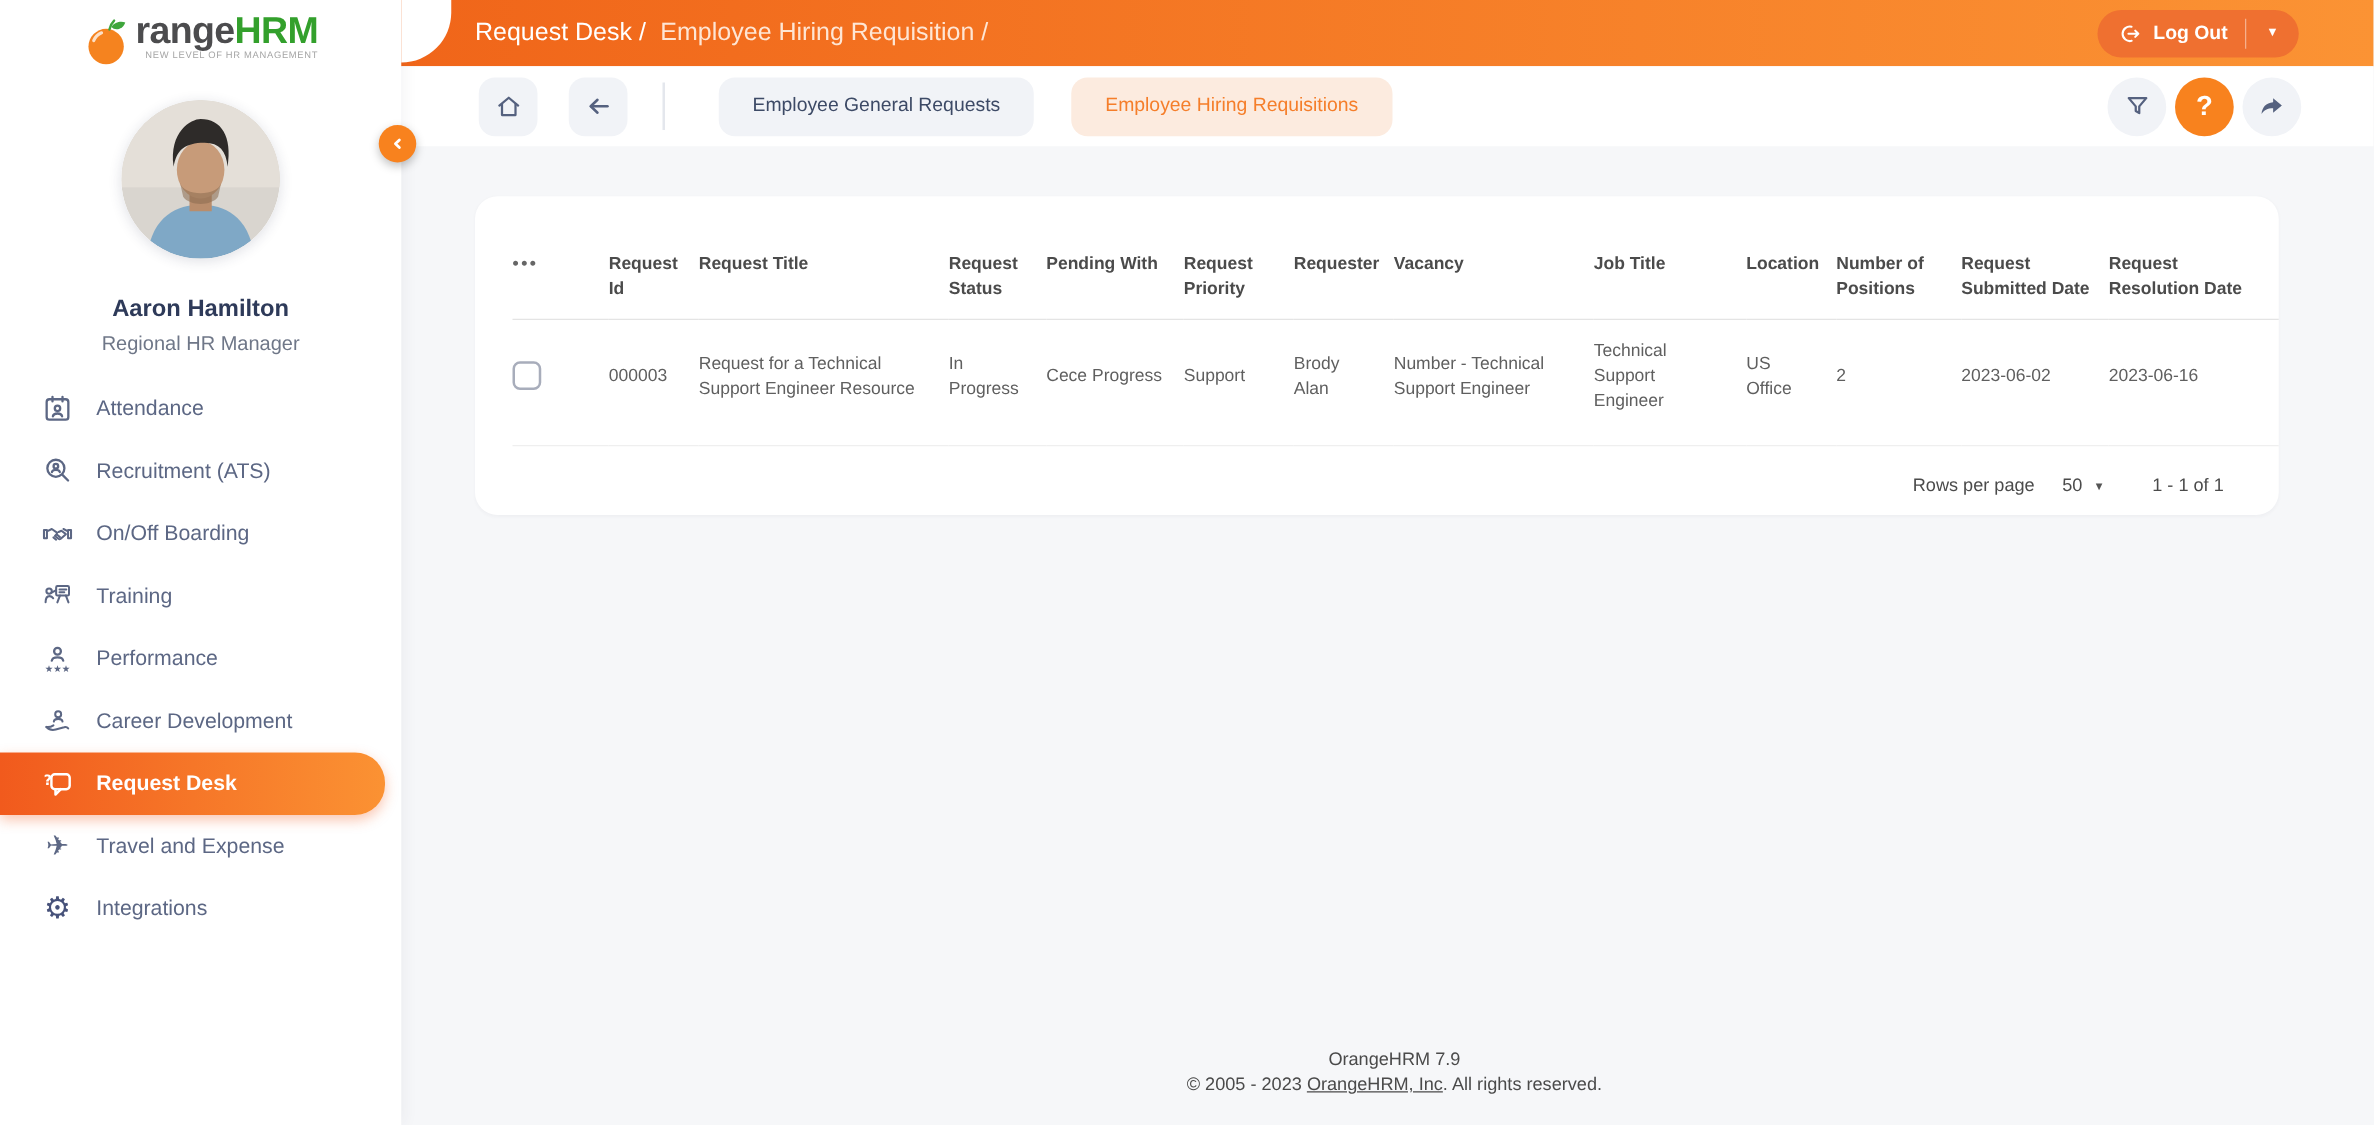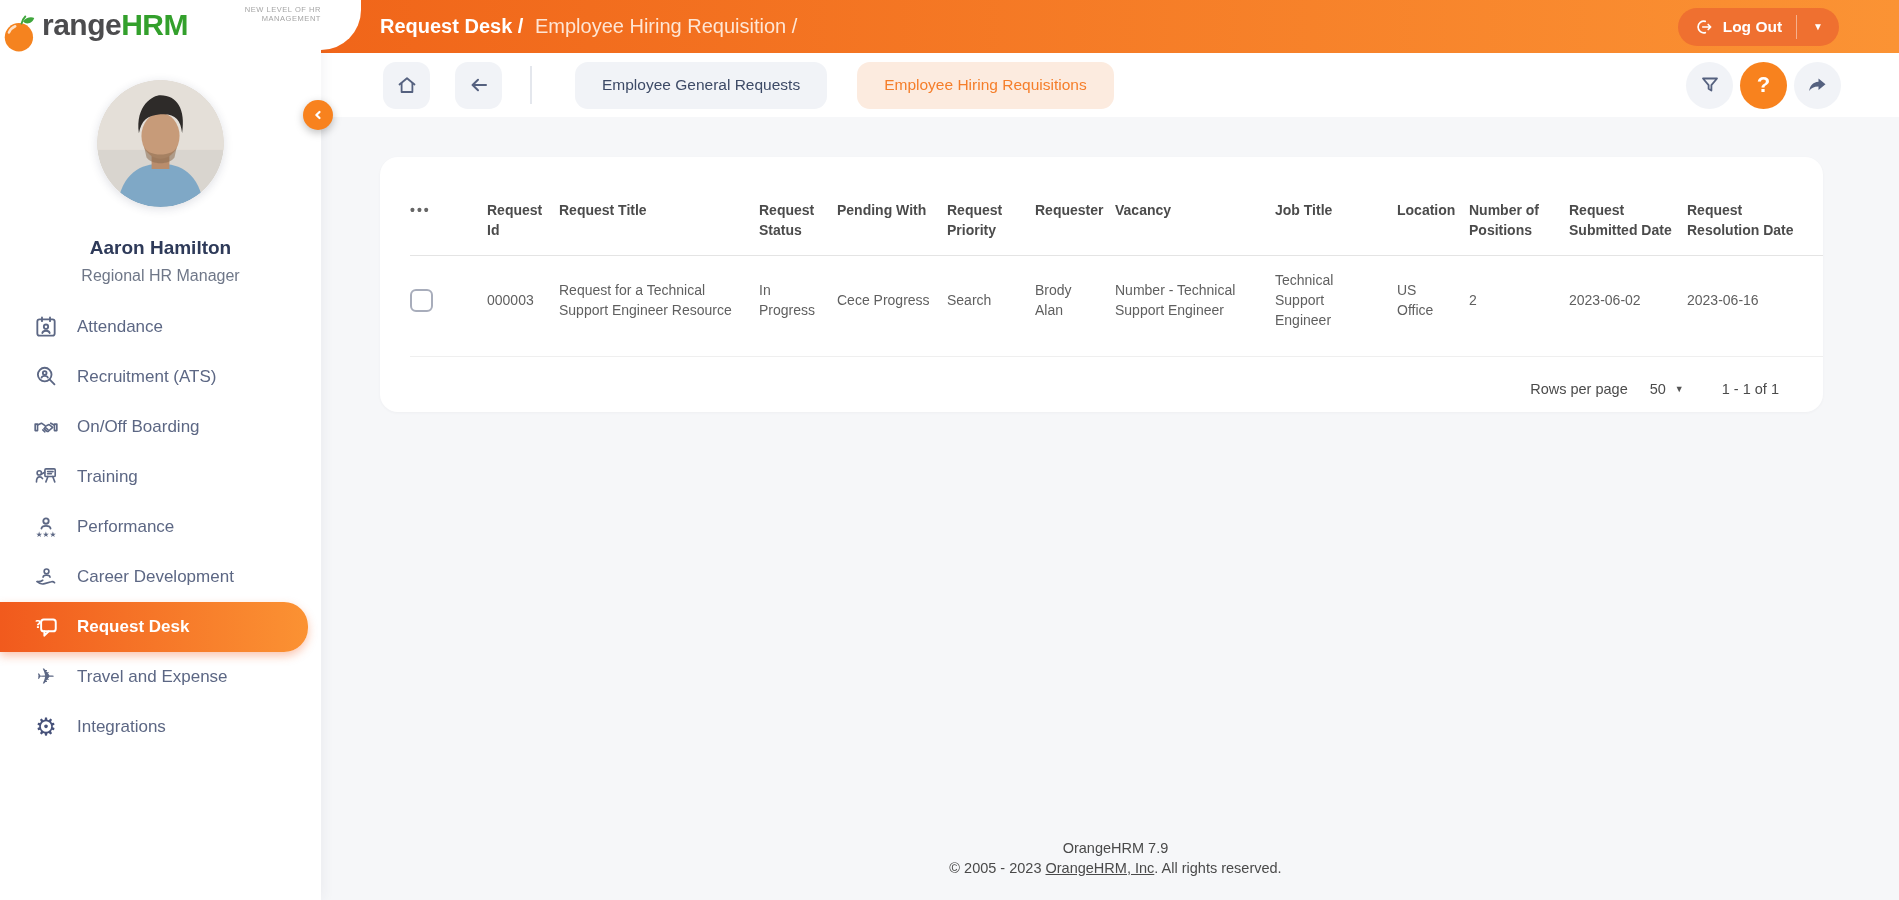--- a/index.html
+++ b/index.html
@@ -5,21 +5,21 @@
   * { margin:0; padding:0; box-sizing:border-box; }
   html,body { width:1899px; height:900px; }
   body { font-family:"Liberation Sans","DejaVu Sans",sans-serif; background:#f6f7f9; overflow:hidden; }
   .page { position:relative; width:1899px; height:900px; overflow:hidden; background:#f6f7f9; }
 
   
   .topbar { position:absolute; left:0; top:0; width:1899px; height:53px;
     background:linear-gradient(90deg,#ee5c14 0%,#fb9334 100%);
     display:flex; align-items:center; z-index:1; }
   .crumb { margin-left:380px; font-size:20px; color:#fff; white-space:nowrap; }
-  .crumb-main { font-weight:bold; }
+  .crumb-main { font-weight:normal; }
   .crumb-sub { color:rgba(255,240,228,0.92); font-weight:400; margin-left:6px; }
   .logout-wrap { margin-left:auto; margin-right:60px; display:flex; align-items:center;
     background:#ef7030; border-radius:20px; height:38px; padding:0 10px 0 16px; }
   .logout-btn { display:flex; align-items:center; gap:9px; background:none; border:none;
     color:#fff; font-size:15.5px; font-weight:bold; cursor:pointer; font-family:inherit; }
   .logout-sep { width:1px; height:24px; background:rgba(255,255,255,0.45); margin:0 10px 0 14px; }
   .logout-caret { background:none; border:none; color:#fff; font-size:10px; cursor:pointer; padding:4px 6px; }
 
   
   .toolbar { position:absolute; left:321px; right:0; top:53px; height:64px; background:#fff;
@@ -36,21 +36,21 @@
   .circle-btn { width:47px; height:47px; border:none; border-radius:50%; background:#f1f3f7;
     display:flex; align-items:center; justify-content:center; cursor:pointer; color:#55617f; }
   .circle-btn.help { background:#f8821e; color:#fff; font-size:22px; font-weight:bold; }
 
   
   .sidebar { position:absolute; left:0; top:0; width:321px; height:900px; background:#fff; z-index:5;
     box-shadow:2px 0 12px rgba(45,55,90,0.06); }
   .sidebar::after { content:""; position:absolute; right:-40px; top:0; width:40px; height:50px;
     background:#fff; border-bottom-right-radius:42px; }
   .logo { display:flex; align-items:flex-start; justify-content:center; margin-top:8px; }
-  .logo-text { display:flex; flex-direction:row; }
+  .logo-text { display:flex; flex-direction:column; }
   .logo-line { display:flex; align-items:baseline; }
   .logo-dark { font-size:30px; font-weight:bold; color:#4c4c4e; letter-spacing:-0.5px; }
   .logo-green { font-size:30px; font-weight:bold; color:#33a02c; letter-spacing:-0.5px; }
   .logo-tag { font-size:7.5px; color:#a5a5a5; letter-spacing:0.55px; text-align:right; margin-top:-3px; }
   .avatar { width:127px; height:127px; border-radius:50%; overflow:hidden; margin:26px auto 0;
     box-shadow:0 2px 10px rgba(40,50,80,0.15); }
   .u-name { text-align:center; font-size:19px; font-weight:bold; color:#2e3a59; margin-top:30px; }
   .u-role { text-align:center; font-size:16px; color:#6f7788; margin-top:8px; }
   .search-pill { position:relative; margin:30px 16px 0; height:48px; background:#f1f2f6; border-radius:24px; }
   .search-pill input { width:100%; height:100%; background:transparent; border:none; outline:none;
@@ -338,21 +338,21 @@
       </thead>
       <tbody>
         <tr>
           <td>
               <div class="chk"></div>
             </td>
           <td>000003</td>
           <td>Request for a Technical Support Engineer Resource</td>
           <td>In Progress</td>
           <td>Cece Progress</td>
-          <td>Search</td>
+          <td>Support</td>
           <td>Brody Alan</td>
           <td>Number - Technical Support Engineer</td>
           <td>Technical Support Engineer</td>
           <td>US Office</td>
           <td>2</td>
           <td>2023-06-02</td>
           <td>2023-06-16</td>
         </tr>
       </tbody>
     </table>

